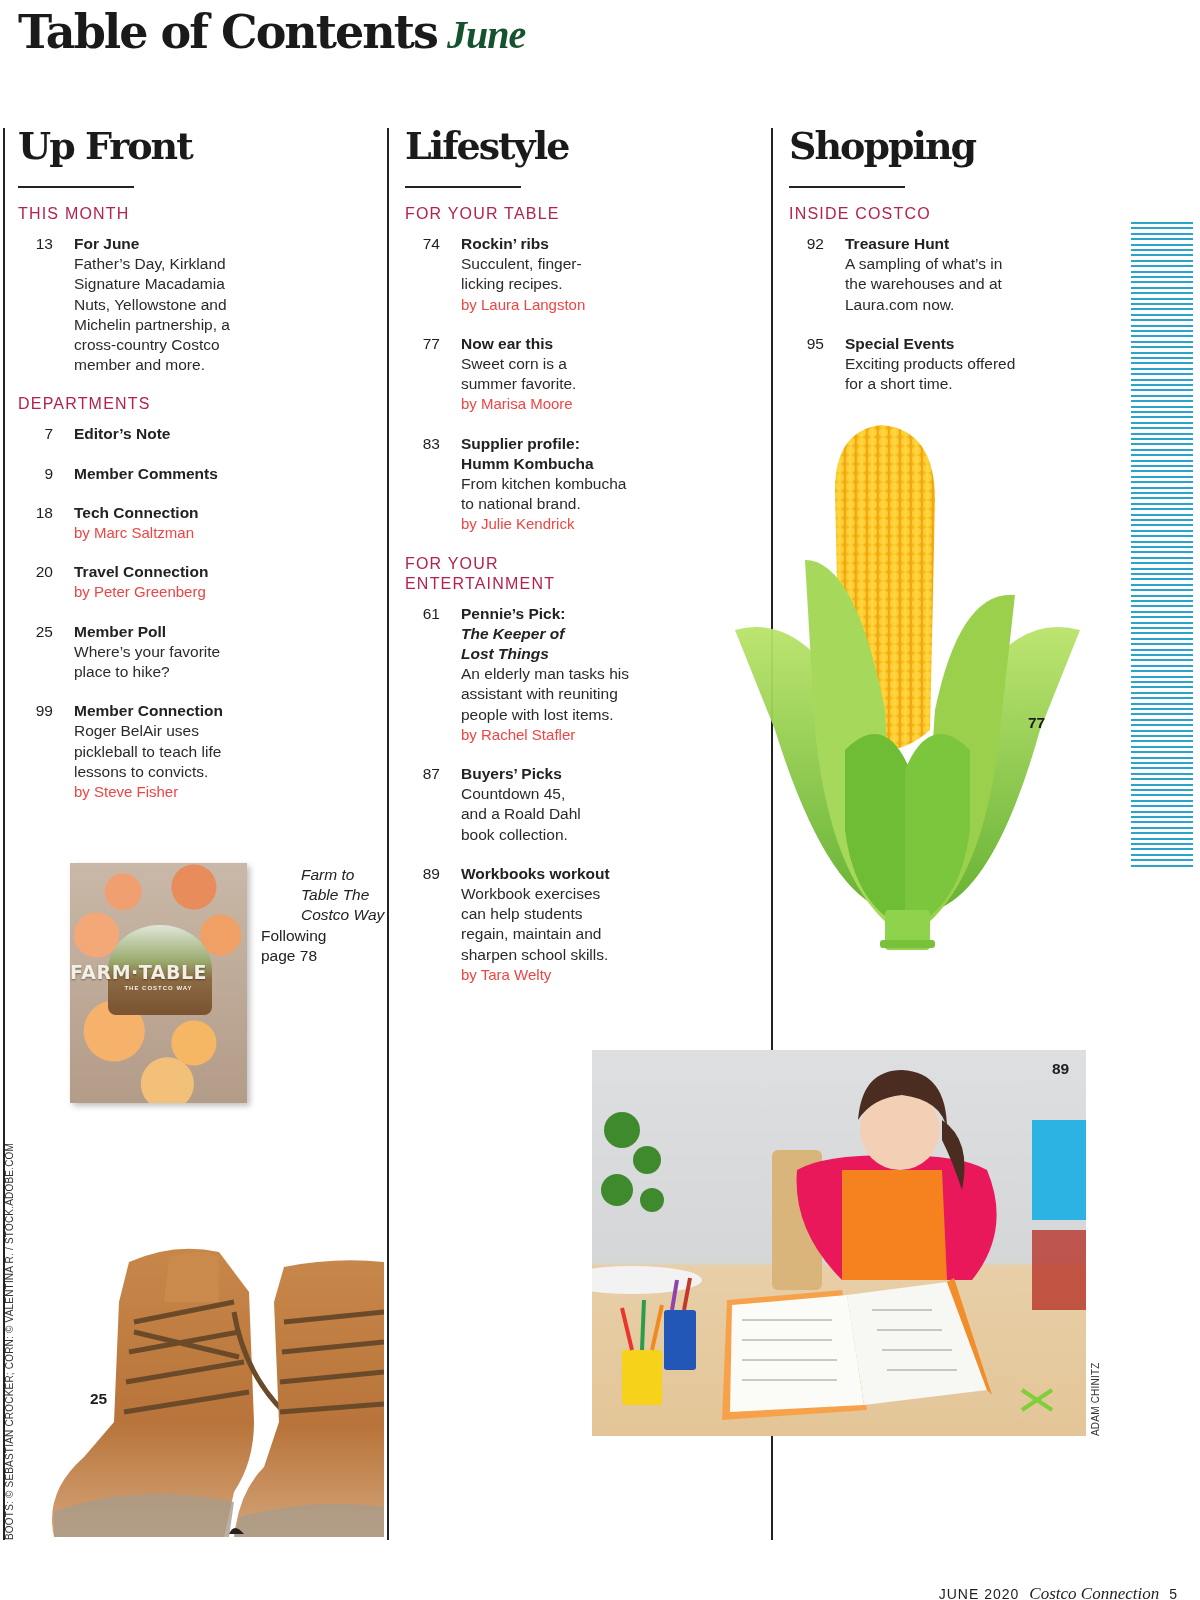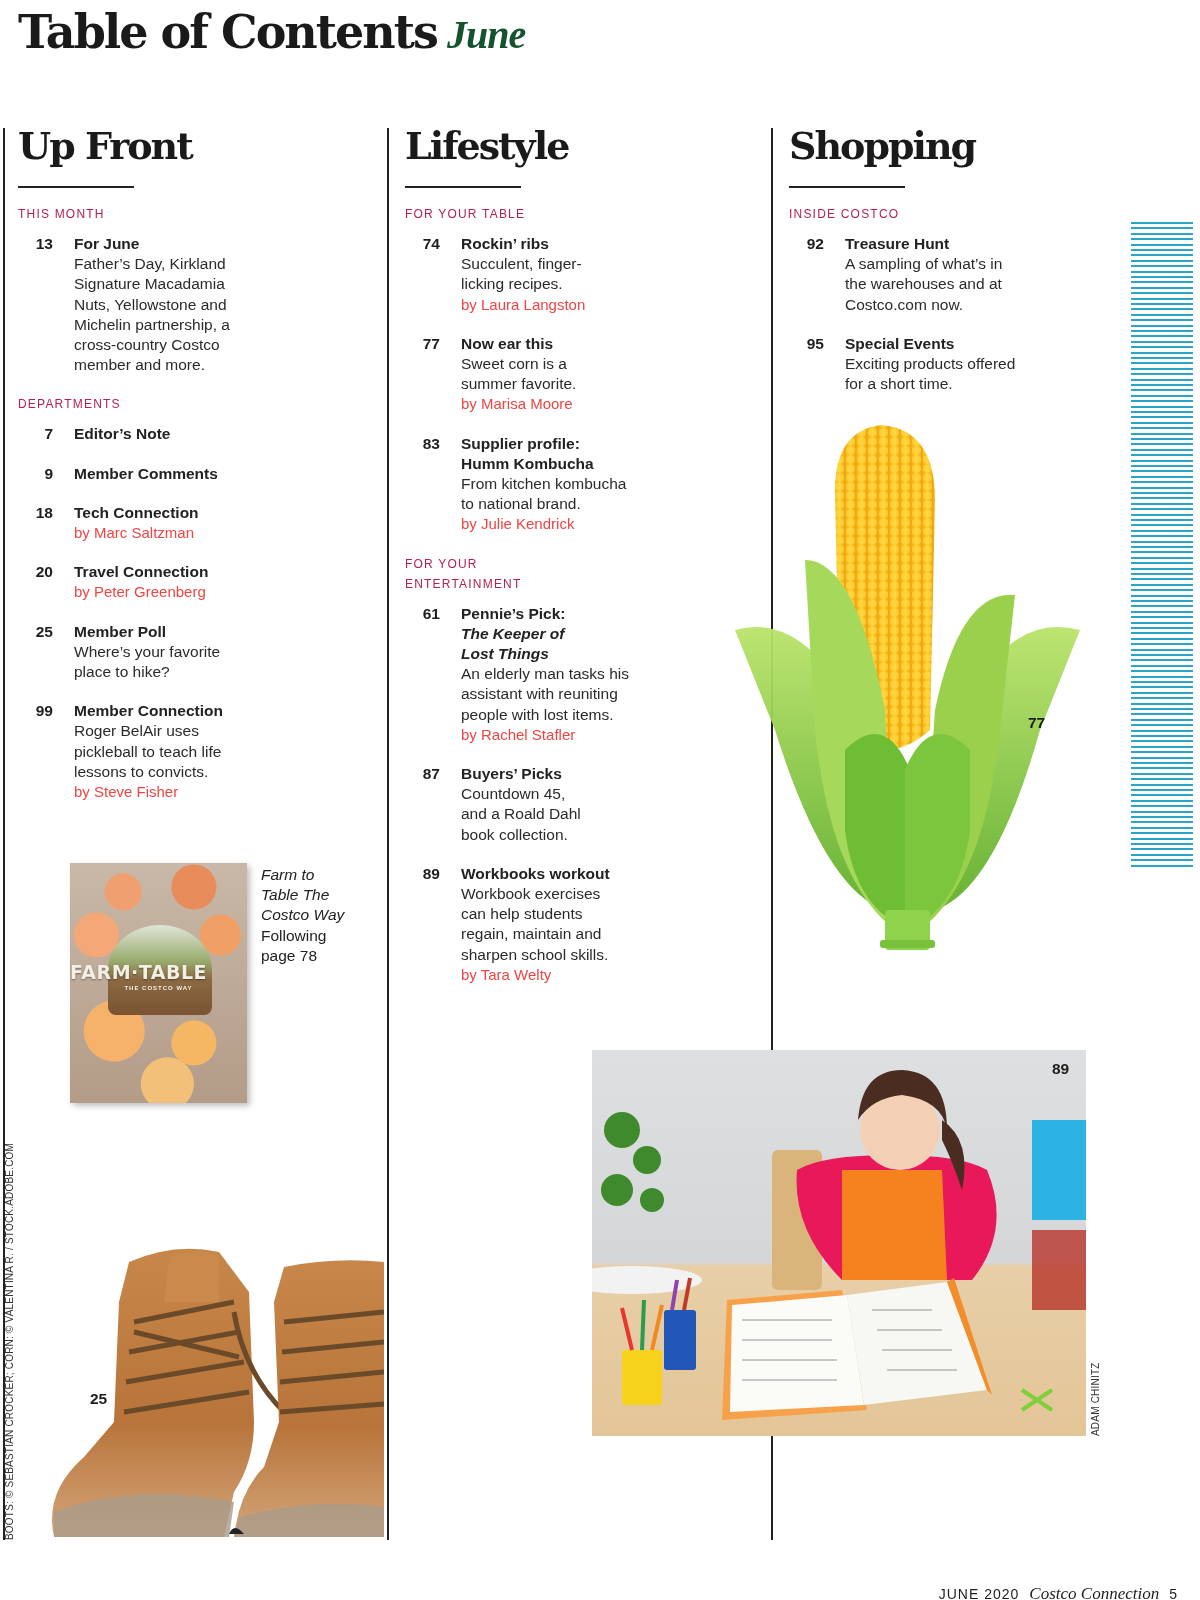--- a/index.html
+++ b/index.html
@@ -19,27 +19,27 @@
   .vline { position: absolute; width: 2px; background: #222; }
 
   .col { position: absolute; top: 122px; }
   .col-heading {
     font-family: "DejaVu Serif", serif; font-weight: bold;
     font-size: 38px; letter-spacing: -2px; color: #1a1a1a; line-height: 48px;
   }
   .col-rule { width: 116px; height: 2px; background: #222; margin-top: 16px; margin-bottom: 16px; }
 
   .section-label {
-    color: #b5214f; font-size: 12px; letter-spacing: 1.2px; line-height: 20px;
+    color: #b5214f; font-size: 16px; letter-spacing: 1.2px; line-height: 20px;
     margin-bottom: 10px; text-transform: uppercase;
   }
 
   .entry { display: flex; margin-bottom: 19px; }
   .entry .page {
-    width: 56px; font-weight: bold; font-size: 15.5px; text-align: right;
+    width: 56px; font-weight: normal; font-size: 15.5px; text-align: right;
     padding-right: 21px; line-height: 20px; color: #1e1e1e; flex-shrink: 0;
   }
   .entry .body { font-size: 15.5px; line-height: 20.2px; color: #222; }
   .entry .title { font-weight: bold; }
   .entry .italic-title { font-weight: bold; font-style: italic; }
   .entry .desc { color: #2a2a2a; }
   .entry .desc-italic { }
   .entry .byline { font-size: 15px; color: #ef4444; }
 
   .promo-cover {
@@ -64,21 +64,21 @@
   .promo-cover .cover-title {
     position: absolute; left: 0; right: 0; top: 98px; text-align: left;
     color: #f3efe5; font-weight: bold; font-size: 19px; letter-spacing: 0.5px;
     font-family: "DejaVu Sans", sans-serif; text-shadow: 0 1px 2px rgba(0,0,0,0.4);
   }
   .promo-cover .cover-sub {
     position: absolute; left: 0; right: 0; top: 122px; text-align: center;
     color: #f3efe5; font-size: 6px; letter-spacing: 1px; font-weight: bold;
   }
   .promo-text { position: absolute; left: 261px; top: 865px; font-size: 15.5px; line-height: 20.2px; color: #222; }
-  .promo-text .promo-title { font-style: italic; }
+  .promo-text .promo-title { font-style: italic; margin-left: 40px; }
 
   .credit-vertical {
     position: absolute; font-size: 10px; color: #333; white-space: nowrap;
     transform-origin: left top; transform: rotate(-90deg); letter-spacing: 0.2px;
   }
 
   .stripes {
     position: absolute; left: 1131px; top: 222px; width: 62px; height: 645px;
     background: repeating-linear-gradient(180deg, #2ba4c8 0 2px, #ffffff 2px 5.4px);
   }
@@ -251,21 +251,21 @@
   <div class="col-heading">Shopping</div>
   <div class="col-rule"></div>
 
   <div class="section-label">INSIDE COSTCO</div>
   <div class="entry">
     <div class="page">92</div>
     <div class="body">
       <div class="title">Treasure Hunt</div>
       <div class="desc">A sampling of what’s in</div>
       <div class="desc">the warehouses and at</div>
-      <div class="desc">Costco.com now.</div>
+      <div class="desc">Laura.com now.</div>
     </div>
   </div>
   <div class="entry">
     <div class="page">95</div>
     <div class="body">
       <div class="title">Special Events</div>
       <div class="desc">Exciting products offered</div>
       <div class="desc">for a short time.</div>
     </div>
   </div>

